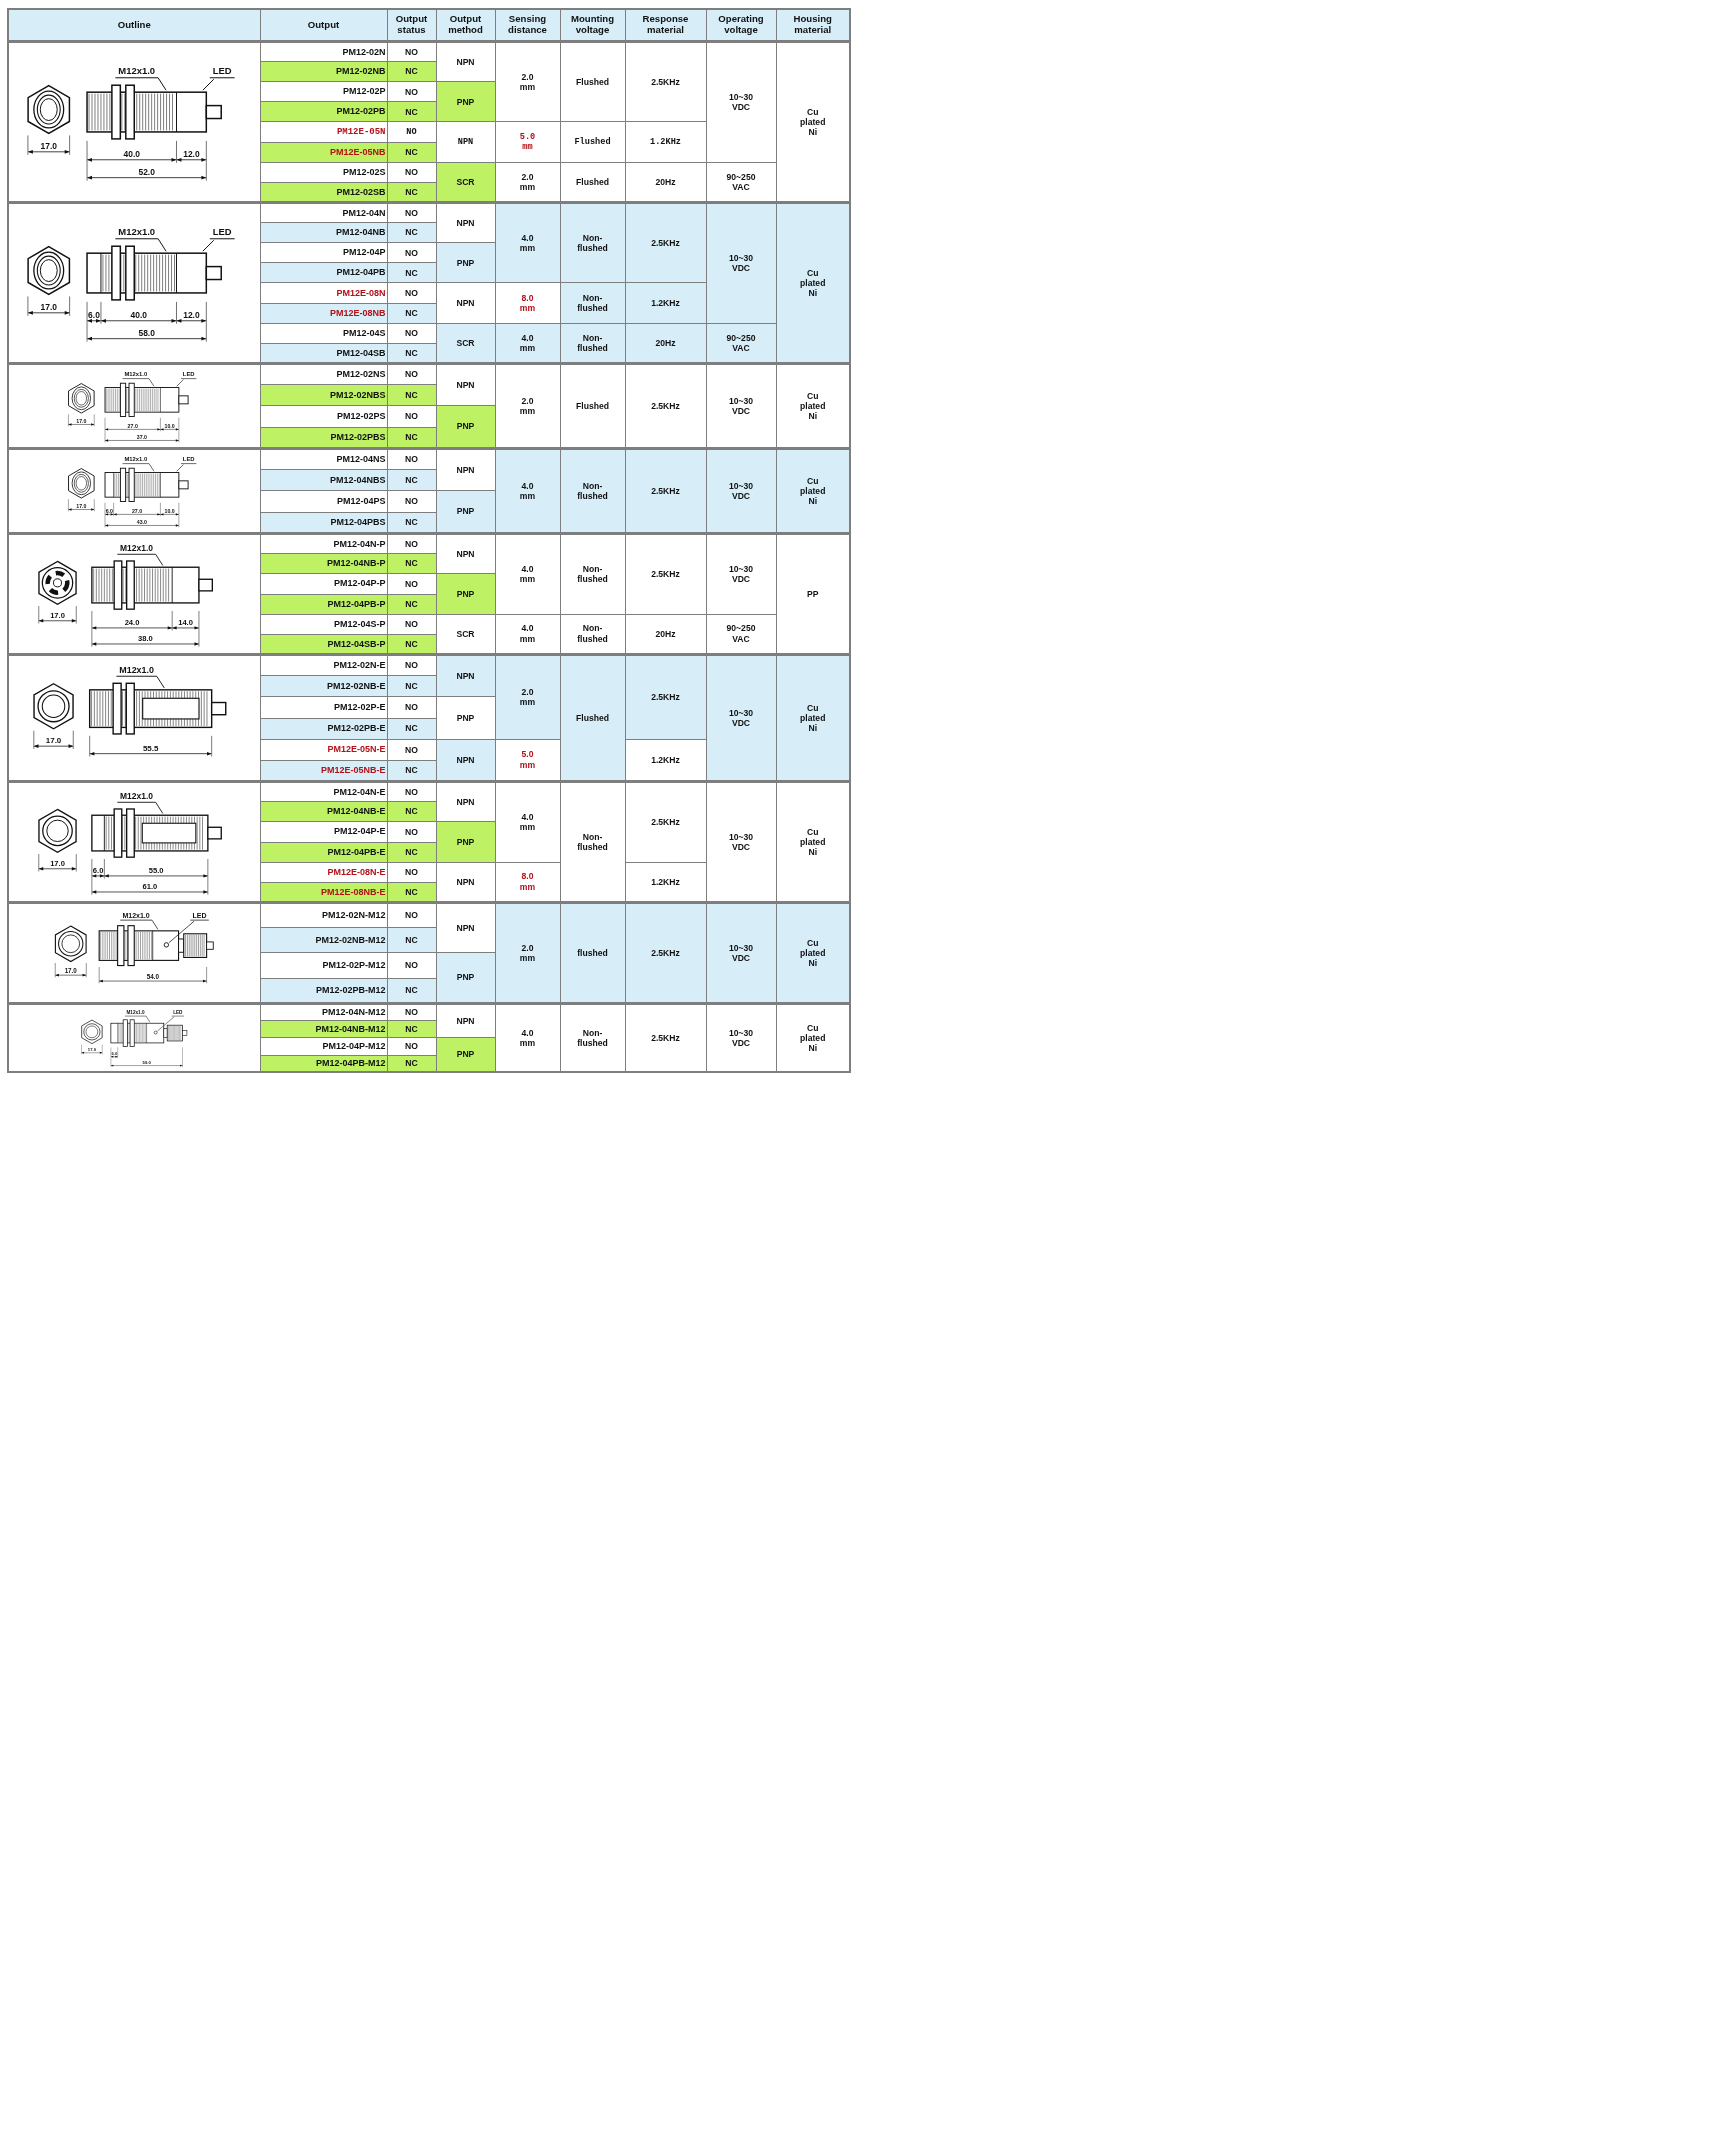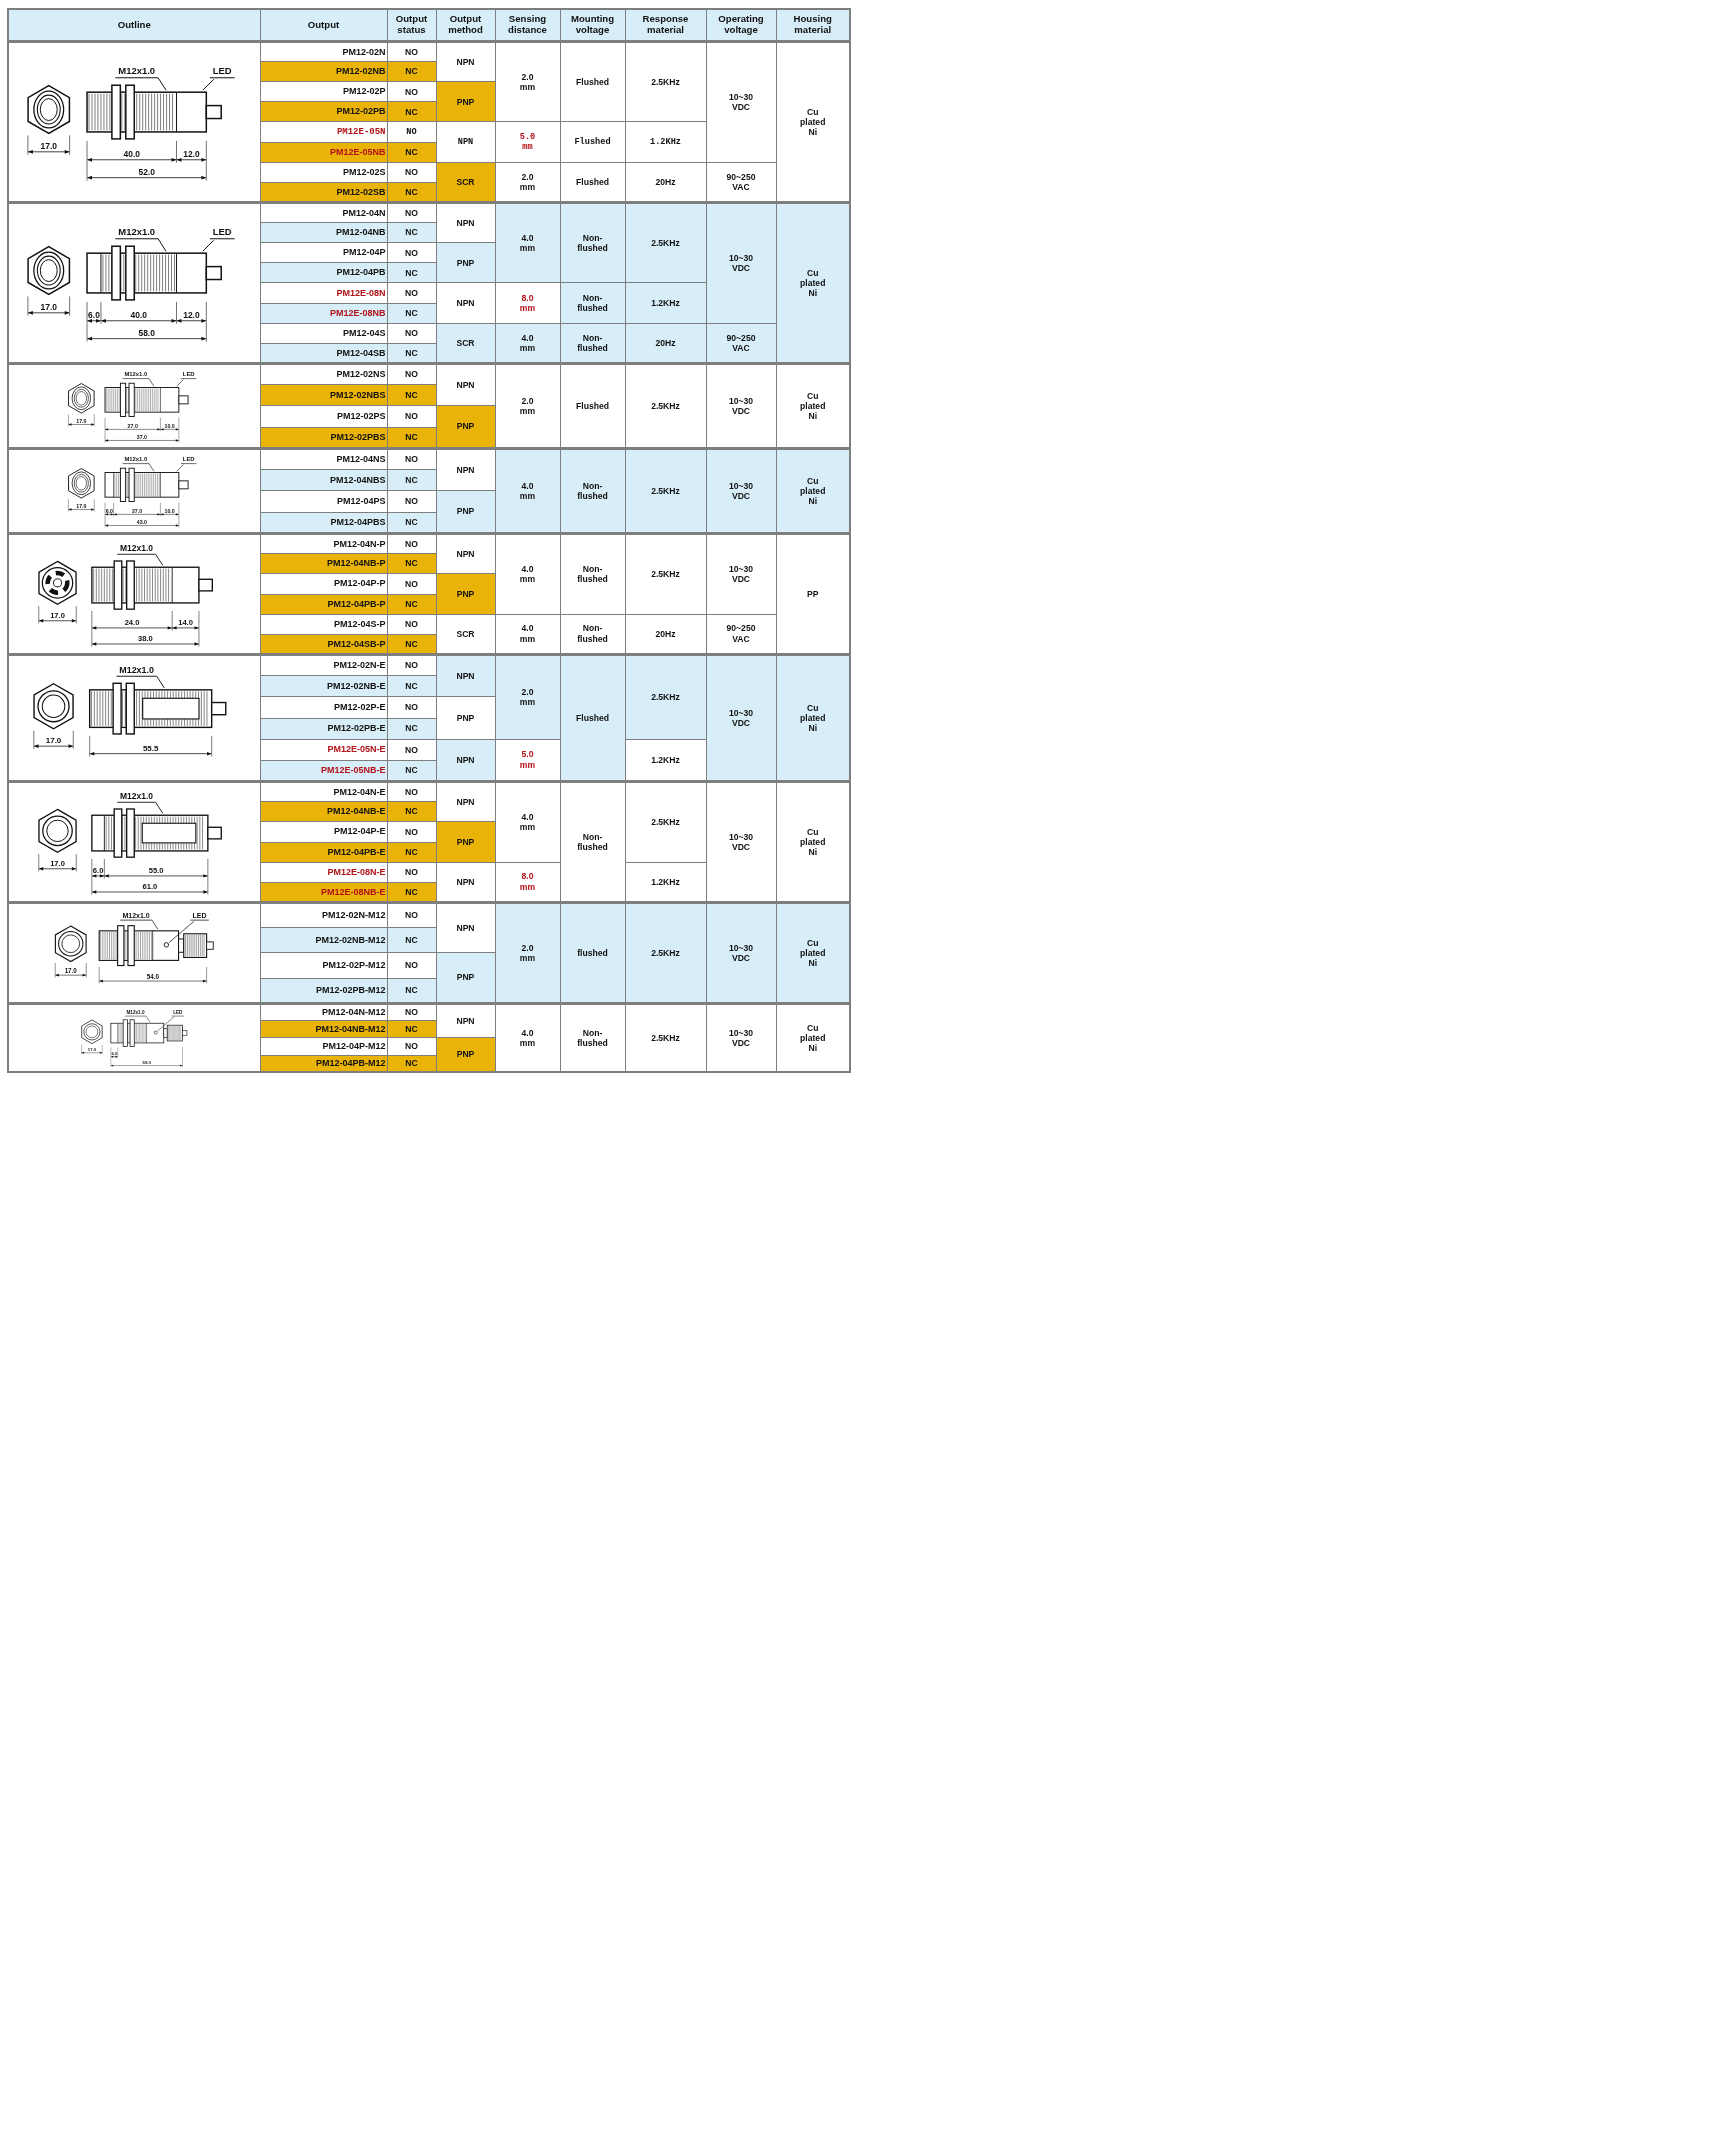--- a/index.html
+++ b/index.html
@@ -8,21 +8,21 @@
   table{border-collapse:collapse;table-layout:fixed;width:843px;
     border:2.5px solid #7e7e7e;}
   thead th{background:#d7edf8;border:1px solid #7e7e7e;font-size:9.6px;
     font-weight:bold;white-space:pre-line;line-height:1.12;height:28px;
     padding:1px 1px;text-align:center;}
   tbody{border-top:3px solid #7e7e7e;}
   td{border:1px solid #7e7e7e;text-align:center;vertical-align:middle;
     font-weight:bold;font-size:8.6px;line-height:1.2;white-space:pre-line;
     padding:0 1px;overflow:hidden;}
   td.model{text-align:right;padding-left:5px;font-size:9px;white-space:nowrap;}
-  .w{background:#ffffff;} .g{background:#eab308;} .b{background:#d7edf8;}
+  .w{background:#ffffff;} .g{background:#bef264;} .b{background:#d7edf8;}
   .red{color:#b11117;}
   td.outline{background:#fff;padding:1px;}
   td.outline svg{display:block;width:100%;}
 </style>
 </head>
 <body>
 
 <div class="wrap">
   <table id="spec-table">
     <colgroup>

